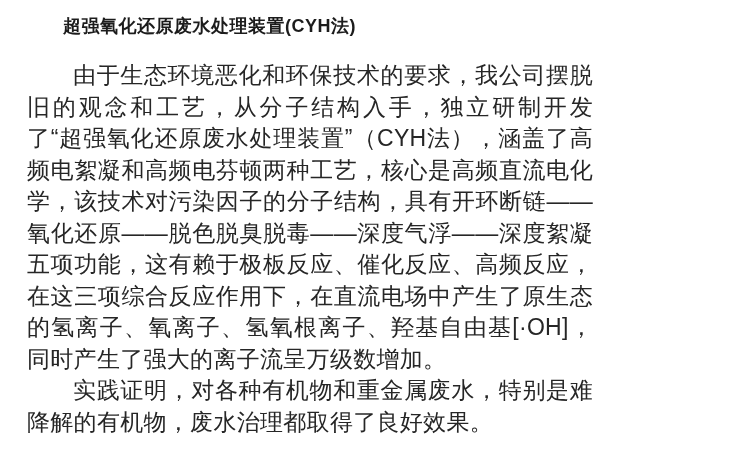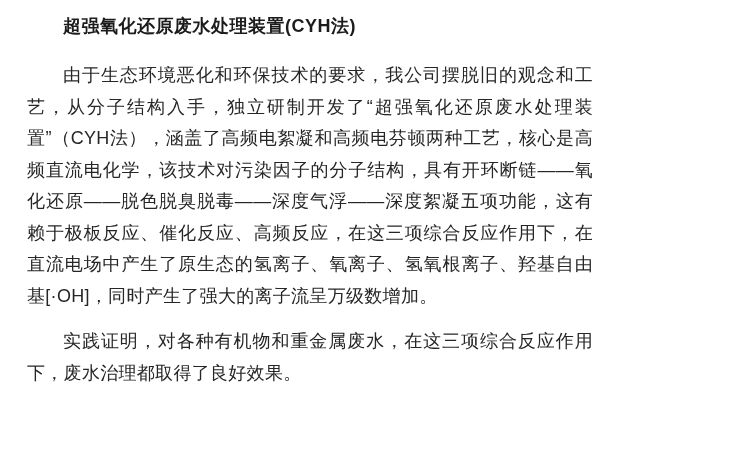--- a/index.html
+++ b/index.html
@@ -20,30 +20,30 @@
     }
     .doc-title {
       font-size: 18px;
       line-height: 24px;
       font-weight: bold;
       margin: 0 0 22px 36px;
       letter-spacing: 0.5px;
       color: #1c1c1c;
     }
     .doc-para {
-      font-size: 18px;
+      font-size: 23px;
       line-height: 31.5px;
-      margin: 14px 0;
+      margin: 0 0;
       text-indent: 2em;
       text-align: justify;
       letter-spacing: 0.3px;
       word-break: break-all;
       color: #262626;
     }
   </style>
 </head>
 <body>
 
 <div class="page">
   <h1 class="doc-title">超强氧化还原废水处理装置(CYH法)</h1>
   <p class="doc-para">由于生态环境恶化和环保技术的要求，我公司摆脱旧的观念和工艺，从分子结构入手，独立研制开发了“超强氧化还原废水处理装置”（CYH法），涵盖了高频电絮凝和高频电芬顿两种工艺，核心是高频直流电化学，该技术对污染因子的分子结构，具有开环断链——氧化还原——脱色脱臭脱毒——深度气浮——深度絮凝五项功能，这有赖于极板反应、催化反应、高频反应，在这三项综合反应作用下，在直流电场中产生了原生态的氢离子、氧离子、氢氧根离子、羟基自由基[·OH]，同时产生了强大的离子流呈万级数增加。</p>
-  <p class="doc-para">实践证明，对各种有机物和重金属废水，在这三项综合反应作用下，废水治理都取得了良好效果。</p>
+  <p class="doc-para">实践证明，对各种有机物和重金属废水，特别是难降解的有机物，废水治理都取得了良好效果。</p>
 </div>
 
 </body></html>

